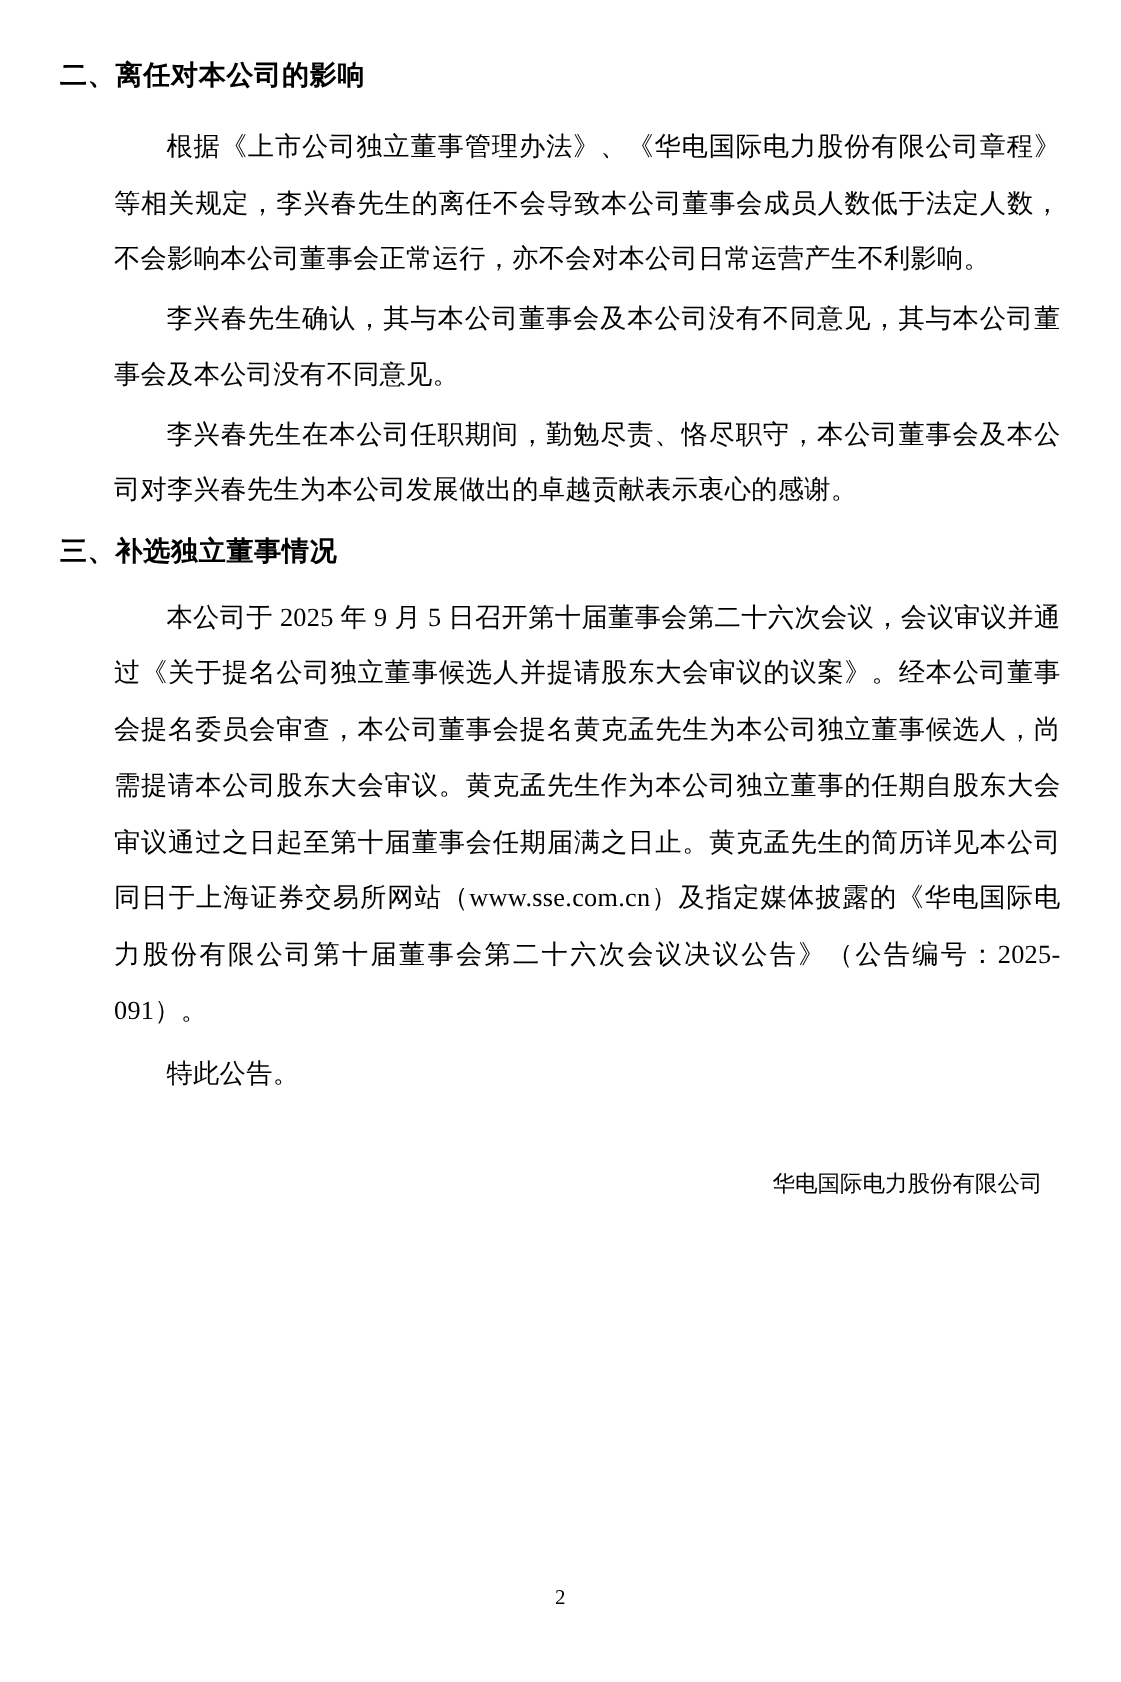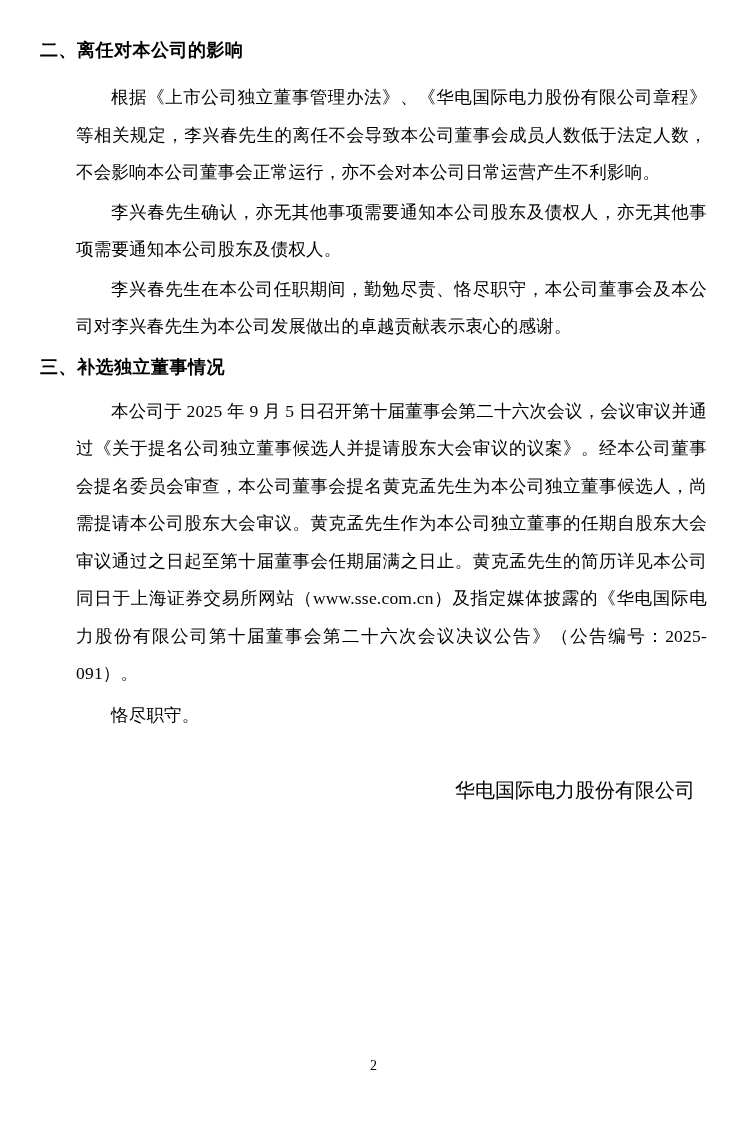--- a/index.html
+++ b/index.html
@@ -38,21 +38,21 @@
     margin-left: 36px;
   }
   .para.closing {
     text-align: left;
     margin-top: 4px;
   }
   .signature-block {
     margin-top: 38px;
     padding-right: 12px;
     text-align: right;
-    font-size: 20px;
+    font-size: 15px;
     line-height: 37.5px;
   }
   .page-footer {
     position: absolute;
     left: 0;
     top: 1056px;
     width: 100%;
     text-align: center;
     font-size: 14px;
     line-height: 20px;
@@ -61,29 +61,29 @@
 </style>
 </head>
 <body>
 
 <div class="page">
 
   <div class="section-heading">二、离任对本公司的影响</div>
 
   <p class="para">根据《上市公司独立董事管理办法》、《华电国际电力股份有限公司章程》等相关规定，李兴春先生的离任不会导致本公司董事会成员人数低于法定人数，不会影响本公司董事会正常运行，亦不会对本公司日常运营产生不利影响。</p>
 
-  <p class="para">李兴春先生确认，亦无其他事项需要通知本公司股东及债权人，亦无其他事项需要通知本公司股东及债权人。</p>
+  <p class="para">李兴春先生确认，其与本公司董事会及本公司没有不同意见，其与本公司董事会及本公司没有不同意见。</p>
 
   <p class="para">李兴春先生在本公司任职期间，勤勉尽责、恪尽职守，本公司董事会及本公司对李兴春先生为本公司发展做出的卓越贡献表示衷心的感谢。</p>
 
   <div class="section-heading second">三、补选独立董事情况</div>
 
   <p class="para">本公司于 2025 年 9 月 5 日召开第十届董事会第二十六次会议，会议审议并通过《关于提名公司独立董事候选人并提请股东大会审议的议案》。经本公司董事会提名委员会审查，本公司董事会提名黄克孟先生为本公司独立董事候选人，尚需提请本公司股东大会审议。黄克孟先生作为本公司独立董事的任期自股东大会审议通过之日起至第十届董事会任期届满之日止。黄克孟先生的简历详见本公司同日于上海证券交易所网站（www.sse.com.cn）及指定媒体披露的《华电国际电力股份有限公司第十届董事会第二十六次会议决议公告》（公告编号：2025-091）。</p>
 
-  <p class="para closing">恪尽职守。</p>
+  <p class="para closing">特此公告。</p>
 
   <div class="signature-block">
     <div>华电国际电力股份有限公司</div>
   </div>
 
   <div class="page-footer">
     <span>2</span>
   </div>
 
 </div>

